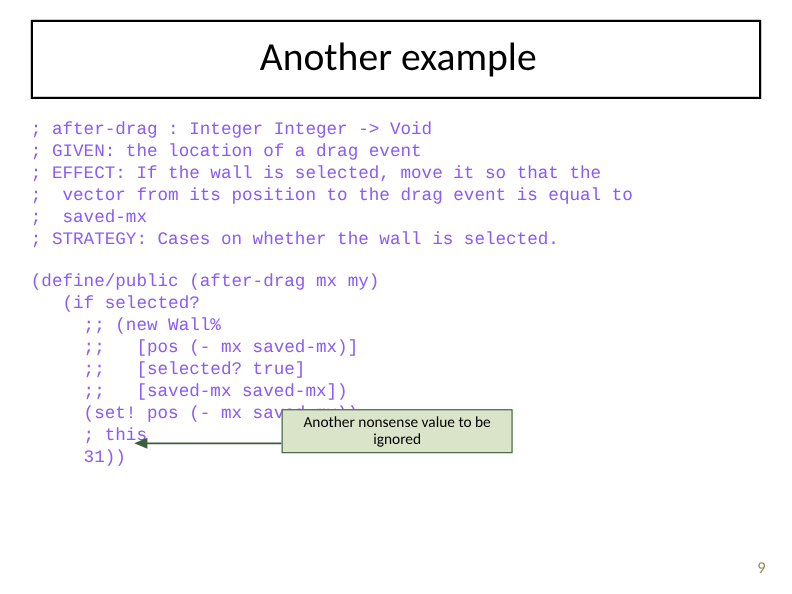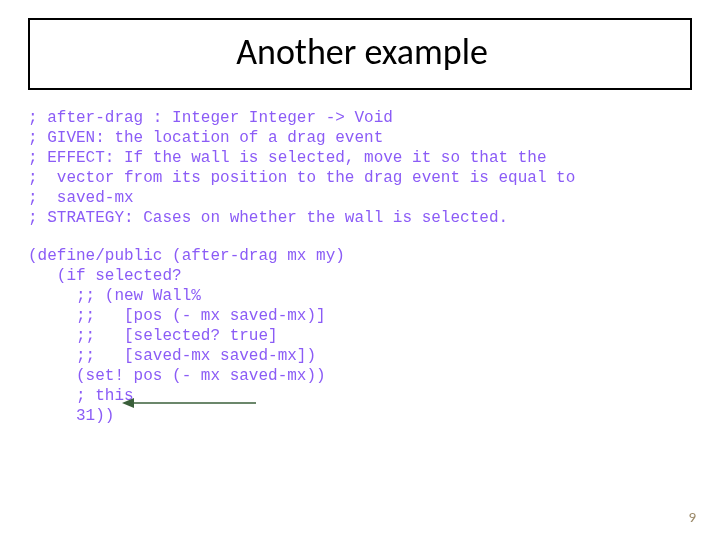--- a/index.html
+++ b/index.html
@@ -84,15 +84,16 @@
      ;;   [saved-mx saved-mx])
      (set! pos (- mx saved-mx))
      ; this
      31))</div>
 
   <svg class="arrow-svg" viewBox="0 0 140 18">
     <line x1="134" y1="9" x2="10" y2="9" stroke="#3a5f3a" stroke-width="1.5"></line>
     <polygon points="0,9 12,4 12,14" fill="#3a5f3a"></polygon>
   </svg>
 
+  <div class="callout">Another nonsense value to be ignored</div>
 </div>
 
 <div class="page-num">9</div>
 
 </body></html>

